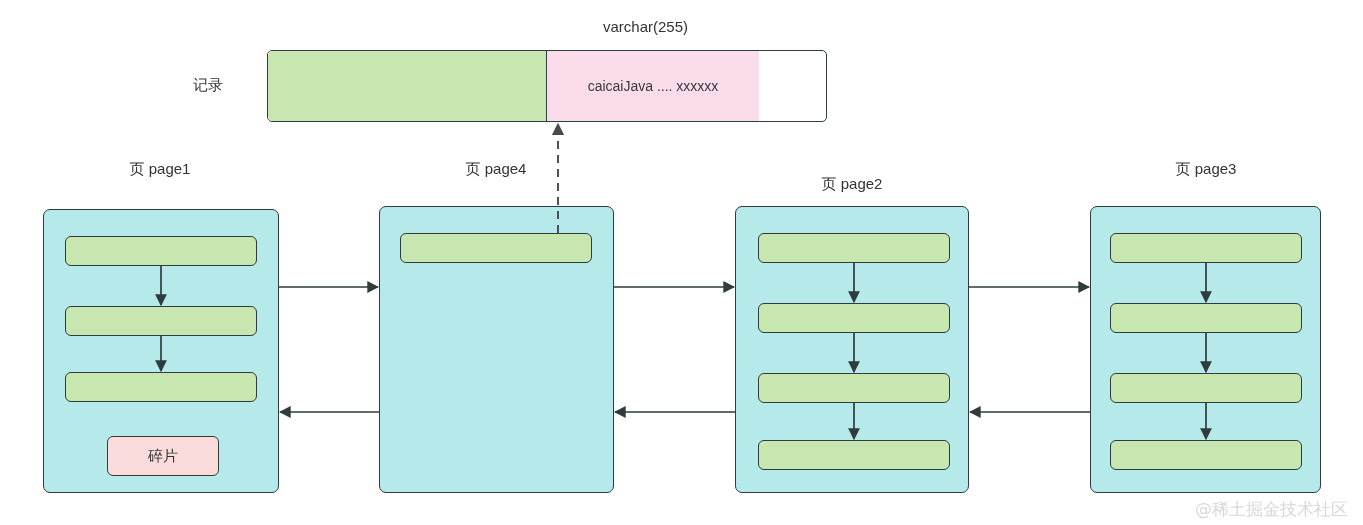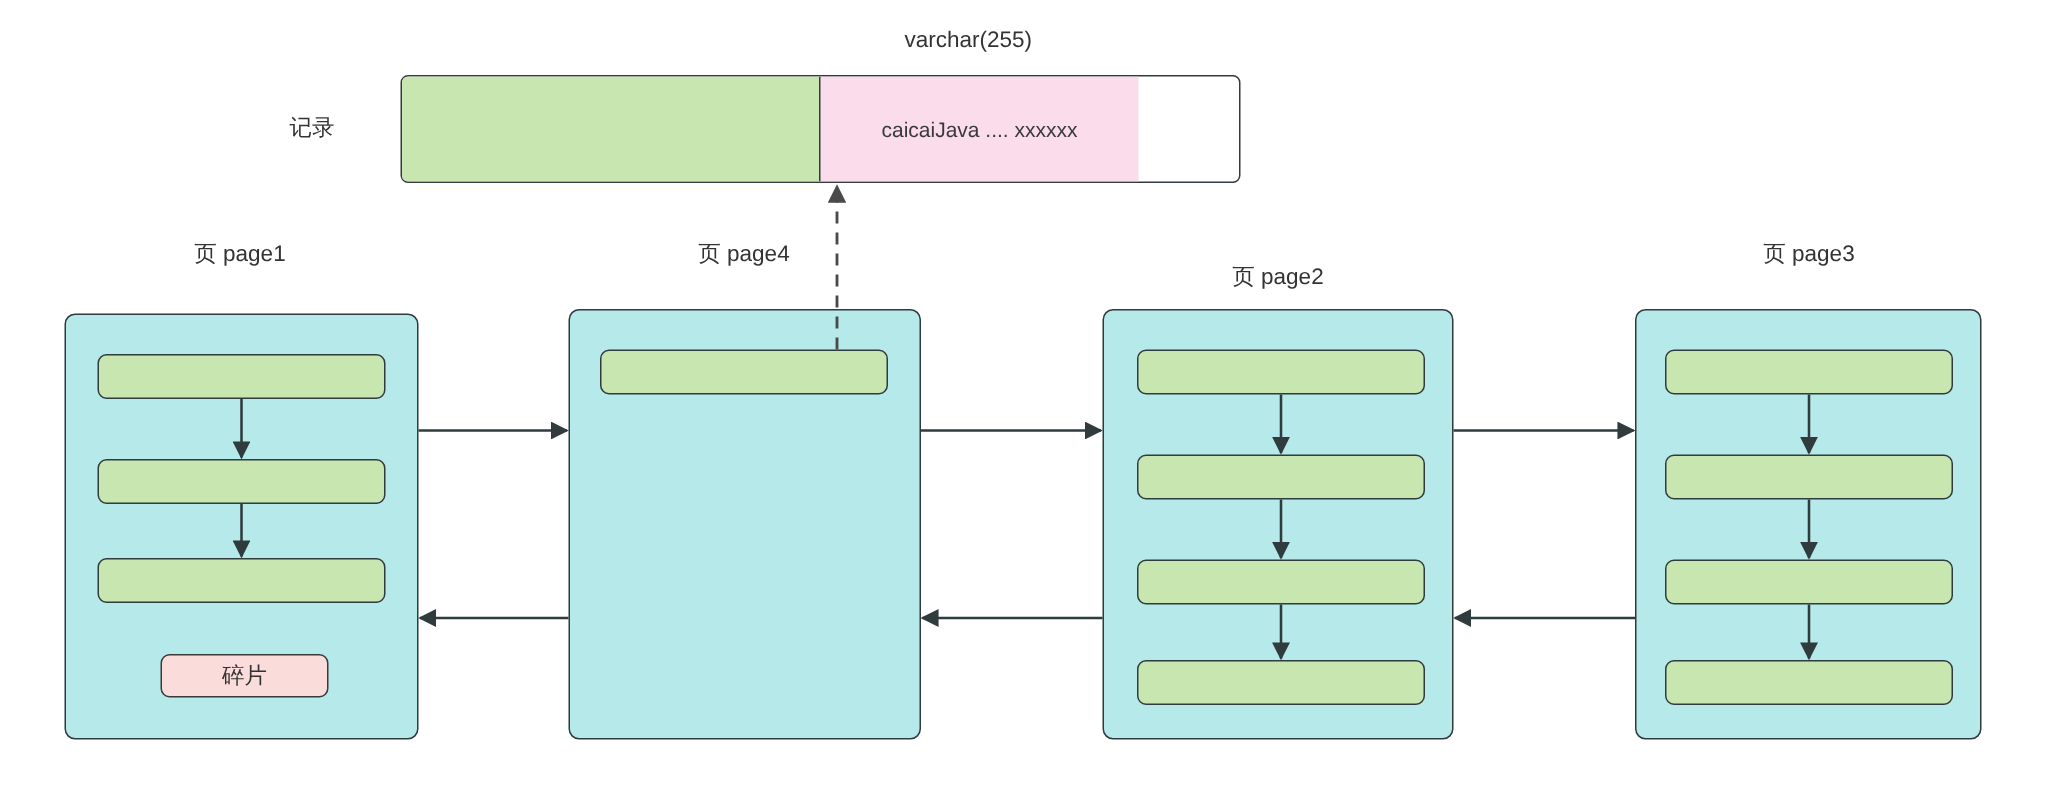--- a/index.html
+++ b/index.html
@@ -94,21 +94,21 @@
       <div class="rec-seg green" style="width: 278px; background: rgb(200, 230, 176);"></div>
       <div class="rec-seg pink" style="width: 213px; background: rgb(250, 220, 235);">caicaiJava .... xxxxxx</div>
     </div>
 
   <div id="pages-host">
       <div class="page-title" style="left: 90px; top: 160px; width: 140px;">页 page1</div>
       <div class="page-box" style="left: 43px; top: 209px; width: 236px; height: 284px; background: rgb(182, 233, 233);"></div>
       <div class="row-box" style="left: 65px; top: 236px; width: 192px; height: 30px; background: rgb(200, 230, 176);"></div>
       <div class="row-box" style="left: 65px; top: 306px; width: 192px; height: 30px; background: rgb(200, 230, 176);"></div>
       <div class="row-box" style="left: 65px; top: 372px; width: 192px; height: 30px; background: rgb(200, 230, 176);"></div>
-      <div class="frag-box" style="left: 107px; top: 436px; width: 112px; height: 29px; background: rgb(250, 220, 218);">碎片</div>
+      <div class="frag-box" style="left: 107px; top: 436px; width: 112px; height: 40px; background: rgb(250, 220, 218);">碎片</div>
       <div class="page-title" style="left: 426px; top: 160px; width: 140px;">页 page4</div>
       <div class="page-box" style="left: 379px; top: 206px; width: 235px; height: 287px; background: rgb(182, 233, 233);"></div>
       <div class="row-box" style="left: 400px; top: 233px; width: 192px; height: 30px; background: rgb(200, 230, 176);"></div>
       <div class="page-title" style="left: 782px; top: 160px; width: 140px; margin-top: 15px;">页 page2</div>
       <div class="page-box" style="left: 735px; top: 206px; width: 234px; height: 287px; background: rgb(182, 233, 233);"></div>
       <div class="row-box" style="left: 758px; top: 233px; width: 192px; height: 30px; background: rgb(200, 230, 176);"></div>
       <div class="row-box" style="left: 758px; top: 303px; width: 192px; height: 30px; background: rgb(200, 230, 176);"></div>
       <div class="row-box" style="left: 758px; top: 373px; width: 192px; height: 30px; background: rgb(200, 230, 176);"></div>
       <div class="row-box" style="left: 758px; top: 440px; width: 192px; height: 30px; background: rgb(200, 230, 176);"></div>
       <div class="page-title" style="left: 1136px; top: 160px; width: 140px;">页 page3</div>
@@ -140,13 +140,14 @@
         <line x1="279" y1="287" x2="378" y2="287" marker-end="url(#ah)"></line>
         <line x1="379" y1="412" x2="280" y2="412" marker-end="url(#ah)"></line>
         <line x1="614" y1="287" x2="734" y2="287" marker-end="url(#ah)"></line>
         <line x1="735" y1="412" x2="615" y2="412" marker-end="url(#ah)"></line>
         <line x1="969" y1="287" x2="1089" y2="287" marker-end="url(#ah)"></line>
         <line x1="1090" y1="412" x2="970" y2="412" marker-end="url(#ah)"></line>
         <line x1="558" y1="233" x2="558" y2="124" marker-end="url(#ahd)" stroke-dasharray="8 6" stroke="#4a4a4a" stroke-width="1.9"></line>
       </g>
   </svg>
 
+  <div class="watermark" id="watermark" style="left: 1195px; top: 498px;">@稀土掘金技术社区</div>
 </div>
 
 </body></html>

